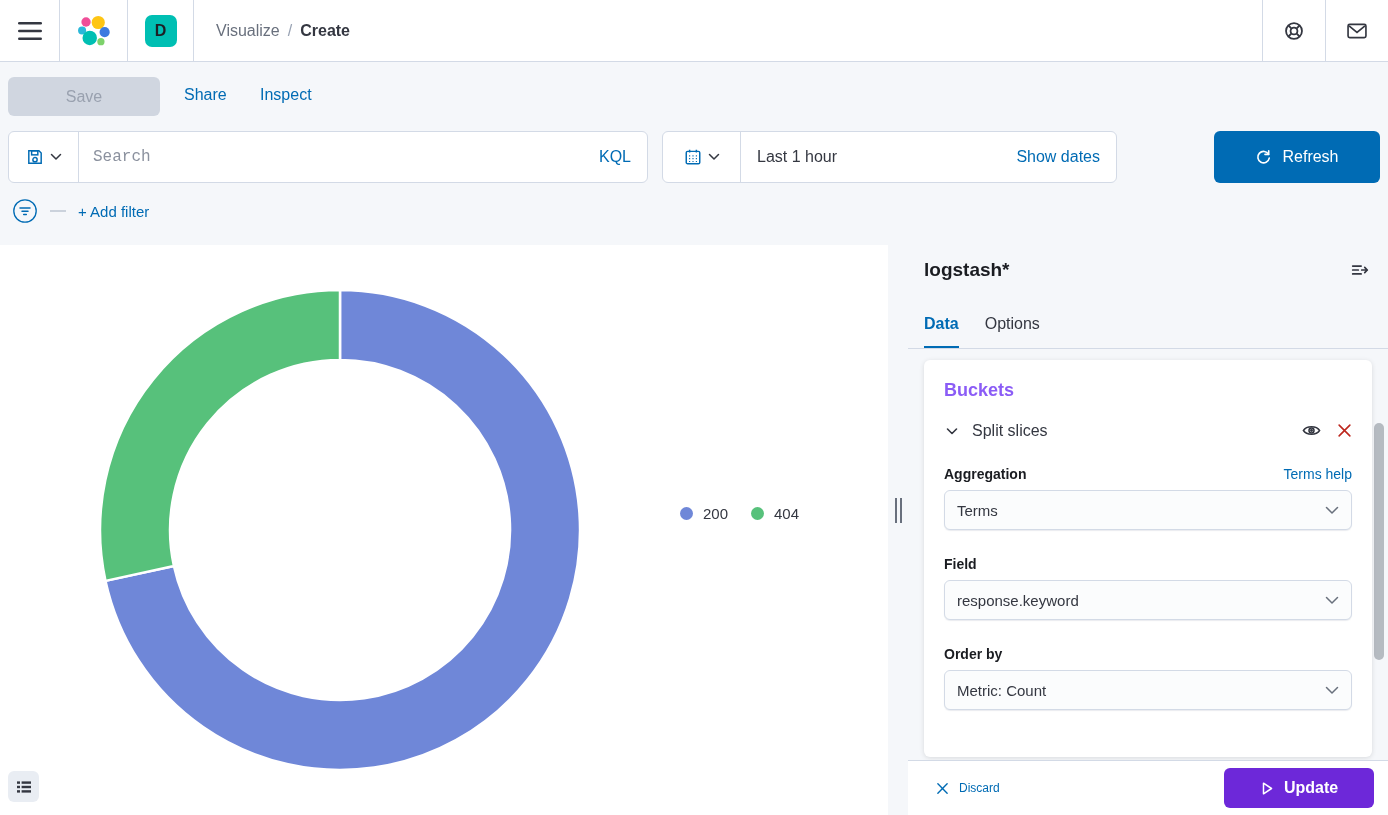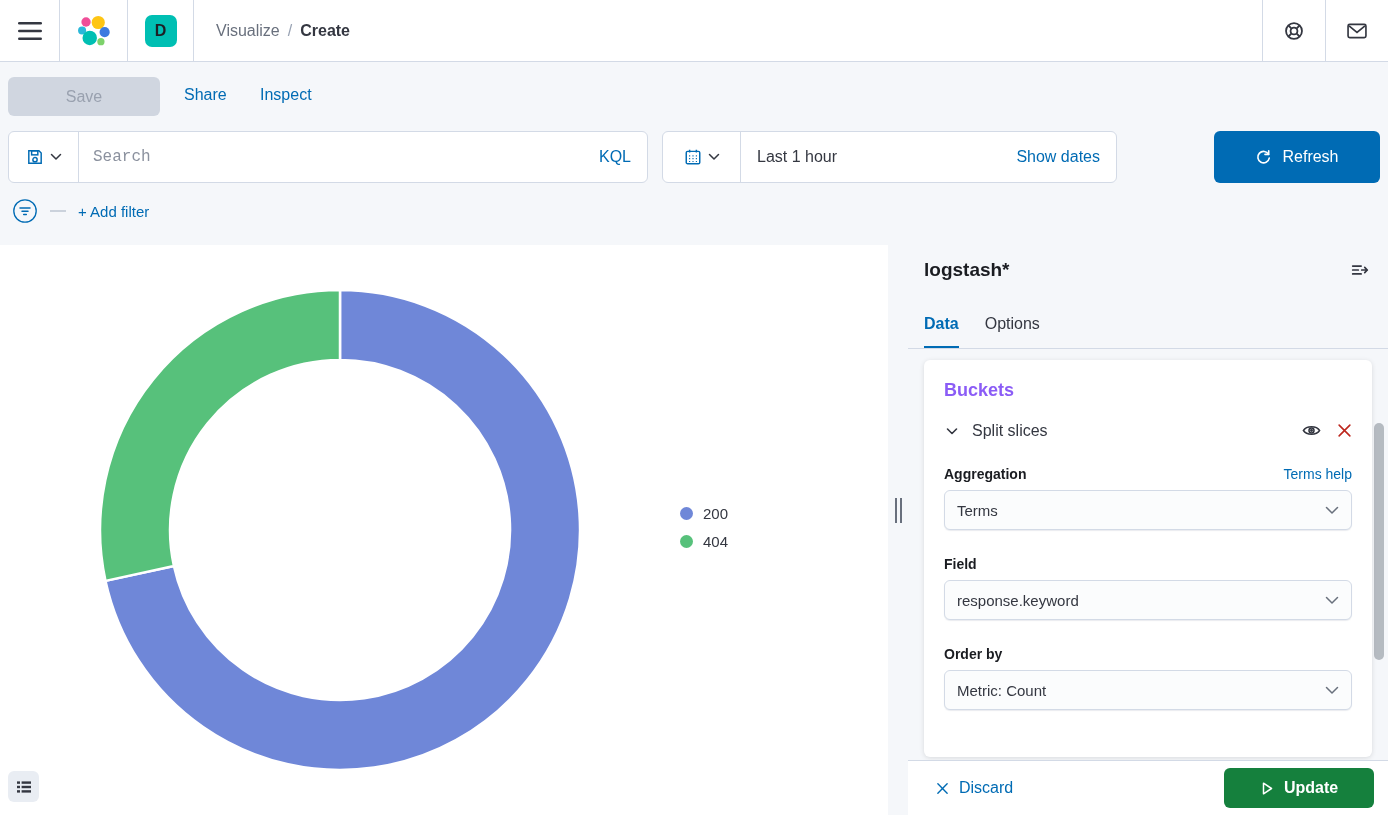--- a/index.html
+++ b/index.html
@@ -49,21 +49,21 @@
   #refresh-btn { position:absolute; left:1214px; top:131px; width:166px; height:52px; background:#006BB4; color:#fff;
     border:none; border-radius:6px; font-size:16px; font-weight:500; font-family:inherit; display:flex; align-items:center; justify-content:center; gap:10px; cursor:pointer; }
 
   
   #filter-row { position:absolute; left:12px; top:198px; height:26px; display:flex; align-items:center; gap:12px; }
   .filter-dash { width:16px; height:2px; background:#CBD2DC; }
   #add-filter { color:#006BB4; font-size:15px; cursor:pointer; }
 
   
   #chart-stage { position:absolute; left:0; top:245px; width:888px; height:570px; background:#fff; }
-  #chart-legend { position:absolute; left:680px; top:260px; display:flex; flex-direction:column; gap:11px;align-items:flex-end; }
+  #chart-legend { position:absolute; left:680px; top:260px; display:flex; flex-direction:row; gap:23px;align-items:flex-end; }
   .legend-item { display:flex; align-items:center; gap:10px; cursor:pointer; }
   .legend-dot { width:13px; height:13px; border-radius:50%; }
   .legend-label { font-size:15px; color:#343741; }
   #legend-toggle { position:absolute; left:8px; top:771px; width:31px; height:31px; border-radius:6px; background:#E9EDF3;
     border:none; display:flex; align-items:center; justify-content:center; cursor:pointer; }
 
   
   #resizer { position:absolute; left:888px; top:245px; width:20px; height:570px; background:#F5F7FA; cursor:col-resize;
     display:flex; align-items:center; justify-content:center; }
   .grip { display:flex; gap:3px; margin-top:-40px; }
@@ -85,22 +85,22 @@
   #split-label { font-size:16px; color:#343741; margin-left:12px; cursor:pointer; }
   #split-icons { margin-left:auto; display:flex; align-items:center; gap:16px; }
   .form-label { font-size:14px; font-weight:700; color:#1A1C21; }
   .label-row { display:flex; align-items:center; margin-top:26px; margin-bottom:8px; }
   .help-link { margin-left:auto; font-size:14px; color:#006BB4; cursor:pointer; }
   .select { height:40px; background:#FBFCFD; border:1px solid #D3DAE6; border-radius:6px; display:flex; align-items:center;
     padding:0 12px; font-size:15px; color:#343741; cursor:pointer; box-shadow:0 1px 1px rgba(152,162,179,.2); }
   .select .sel-text { flex:1; }
 
   #panel-footer { position:absolute; left:908px; top:760px; width:480px; height:55px; background:#fff; border-top:1px solid #D3DAE6; display:flex; align-items:center; }
-  #discard-btn { display:flex; align-items:center; gap:10px; color:#006BB4; font-size:16px; font-weight:500; margin-left:28px; cursor:pointer; background:none; border:none; font-family:inherit; }
-  #update-btn { margin-left:auto; margin-right:14px; width:150px; height:40px; background:#15803d; border:none; border-radius:6px;
+  #discard-btn { display:flex; align-items:center; gap:10px; color:#006BB4; font-size:12px; font-weight:500; margin-left:28px; cursor:pointer; background:none; border:none; font-family:inherit; }
+  #update-btn { margin-left:auto; margin-right:14px; width:150px; height:40px; background:#6d28d9; border:none; border-radius:6px;
     color:#fff; font-size:16px; font-weight:600; font-family:inherit; display:flex; align-items:center; justify-content:center; gap:10px; cursor:pointer; }
 
   #scroll-thumb { position:absolute; left:1374px; top:423px; width:10px; height:237px; border-radius:5px; background:rgba(105,112,125,.45); cursor:pointer; }
 
   svg { display:block; }
 </style>
 </head>
 <body>
 
 <div id="header">

